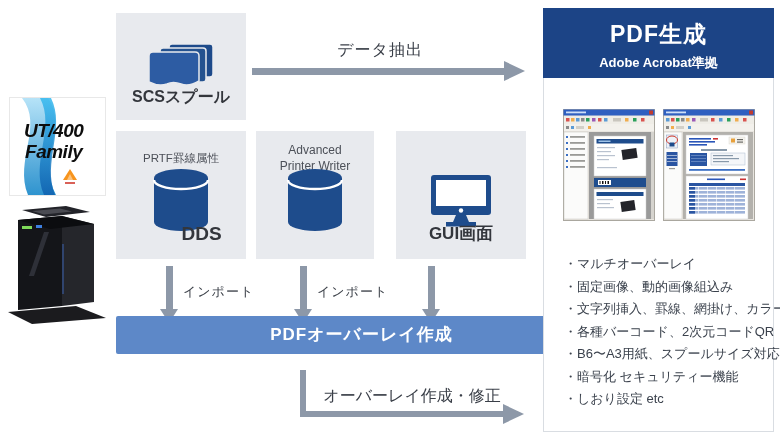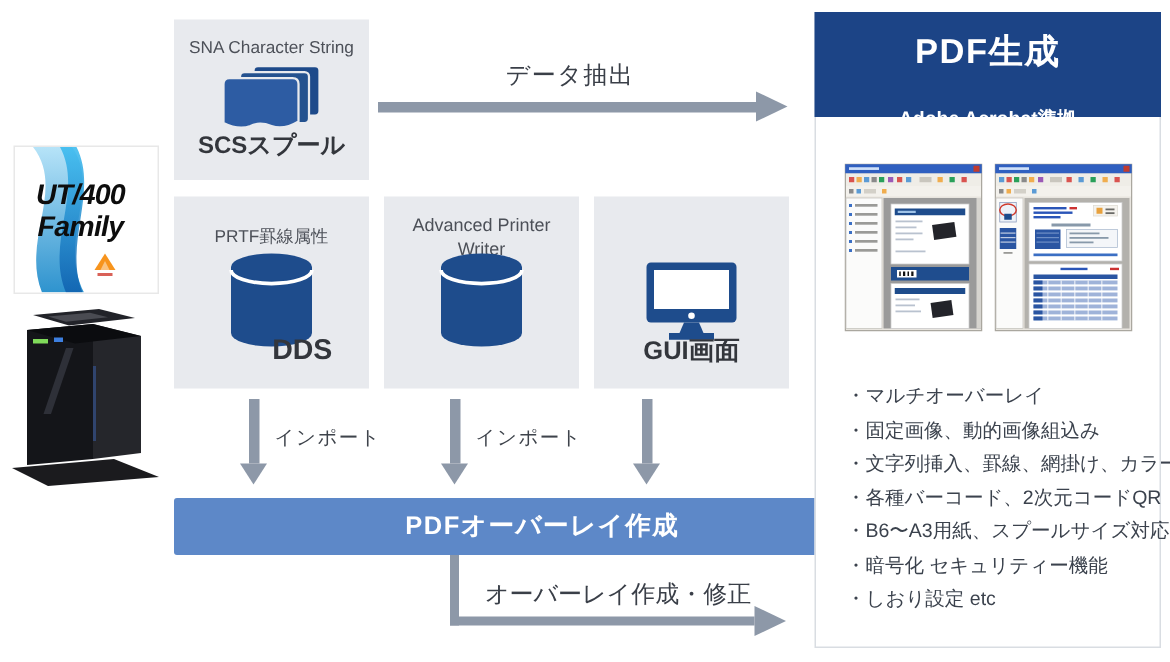--- a/index.html
+++ b/index.html
@@ -17,35 +17,35 @@
   .h-arrow-bar{position:absolute;left:252px;top:68px;width:253px;height:7px;}
   .h-arrow-head{position:absolute;left:504px;top:61px;width:0;height:0;
     border-left:21px solid #8d98a8;border-top:10.5px solid transparent;border-bottom:10.5px solid transparent;}
   .h-arrow-label{position:absolute;left:280px;top:40px;width:200px;text-align:center;
     font-size:16px;color:#3a3f48;letter-spacing:1px;}
   .v-bar{position:absolute;width:7px;height:43px;top:266px;}
   .v-head{position:absolute;width:0;height:0;top:309px;
     border-top:14px solid #8d98a8;border-left:9.5px solid transparent;border-right:9.5px solid transparent;}
   .import-label{position:absolute;top:283px;font-size:13px;color:#3e434b;letter-spacing:1px;}
 
-  .overlay-bar{position:absolute;left:116px;top:332px;width:491px;height:38px;background:#5d88c8;
+  .overlay-bar{position:absolute;left:116px;top:316px;width:491px;height:38px;background:#5d88c8;
     border-radius:2px;color:#fff;font-size:17px;font-weight:bold;text-align:center;line-height:38px;letter-spacing:1px;}
 
   .l-vert{position:absolute;left:300px;top:370px;width:6px;height:47px;}
   .l-horiz{position:absolute;left:300px;top:411px;width:203px;height:6px;}
   .l-head{position:absolute;left:503px;top:404px;width:0;height:0;
     border-left:21px solid #8d98a8;border-top:10px solid transparent;border-bottom:10px solid transparent;}
   .l-label{position:absolute;left:312px;top:386px;width:200px;text-align:center;font-size:16px;color:#3a3f48;}
 
   
   .right-panel{position:absolute;left:543px;top:8px;width:231px;height:424px;background:#fff;
     border:1px solid #d9dde2;box-sizing:border-box;}
   .rp-header{position:absolute;left:-1px;top:-1px;width:231px;height:70px;background:#1c4486;text-align:center;}
   .rp-title{margin-top:11px;font-size:23px;font-weight:bold;color:#fff;letter-spacing:1px;}
-  .rp-subtitle{margin-top:20px;font-size:13px;font-weight:bold;color:#fff;}
+  .rp-subtitle{margin-top:4px;font-size:13px;font-weight:bold;color:#fff;}
   .rp-screens{position:absolute;left:19px;top:100px;display:flex;gap:8px;}
   .rp-features{position:absolute;left:20px;top:244px;margin:0;padding:0;list-style:none;
     font-size:13px;color:#3b424d;line-height:22.5px;}
   .rp-features li{white-space:nowrap;}
 
   
   .logo-card{position:absolute;left:10px;top:98px;width:95px;height:97px;background:#fff;
     box-shadow:0 0 0 1px #e8e8e8;overflow:hidden;}
   .logo-text{position:absolute;left:14px;top:22px;font-size:19px;line-height:21px;font-weight:bold;
     font-style:italic;color:#0d0d0d;letter-spacing:-0.5px;text-align:center;}
@@ -91,21 +91,20 @@
       <polygon points="16,6 60,2 84,8 40,13" fill="#222329"></polygon>
       <polygon points="26,7 54,4.5 66,7.5 38,10.5" fill="#4a4b52"></polygon>
       <rect x="16" y="22" width="10" height="3" fill="#7fda5a"></rect>
       <rect x="30" y="21" width="6" height="3" fill="#3d7fe0"></rect>
       <polygon points="38,28 43,28 28,72 23,72" fill="#2e3038"></polygon>
       <polygon points="56,40 58,40 58,90 56,90" fill="#39589b" opacity="0.6"></polygon>
     </svg>
   </div>
 
   <div class="gbox" style="left:116px;top:13px;width:130px;height:107px;">
-    <div class="top-label" style="top:12px;">SNA Character String</div>
     <div class="icon-wrap" style="top:30px;">
       <svg width="72" height="52" viewBox="0 0 72 52">
         <rect x="24" y="1" width="44" height="33" rx="3" fill="#1d4a8a" stroke="#e8eaee" stroke-width="1.5"></rect>
         <rect x="15" y="5" width="46" height="34" rx="3" fill="#24528f" stroke="#e8eaee" stroke-width="1.5"></rect>
         <path d="M8,9 h42 q4,0 4,4 v25 q-10,6 -18,3 q-8,-3 -14,0 q-8,3 -18,-2 v-26 q0,-4 4,-4 z" fill="#2d5ca3" stroke="#e8eaee" stroke-width="1.5"></path>
       </svg>
     </div>
     <div class="bottom-label" style="bottom:12px;font-size:16px;">SCSスプール</div>
   </div>
 
@@ -119,21 +118,21 @@
       <svg width="58" height="64" viewBox="0 0 58 64">
         <ellipse cx="29" cy="54" rx="27" ry="9" fill="#1e4c8c"></ellipse>
         <rect x="2" y="10" width="54" height="44" fill="#1e4c8c"></rect>
         <ellipse cx="29" cy="10" rx="27" ry="9" fill="#1e4c8c"></ellipse>
         <path d="M2,12 a27,9 0 0 0 54,0" fill="none" stroke="#ffffff" stroke-width="2.5"></path>
       </svg>
     </div>
     <div class="bottom-label" style="bottom:14px;font-size:19px;padding-left:41px;">DDS</div>
   </div>
 
-  <div class="gbox" style="left:256px;top:131px;width:130px;height:128px;">
+  <div class="gbox" style="left:256px;top:131px;width:118px;height:128px;">
     <div class="top-label" style="top:11px;left:15px;right:15px;font-size:12px;">Advanced Printer Writer</div>
     <div class="icon-wrap" style="top:37px;">
       <svg width="58" height="64" viewBox="0 0 58 64">
         <ellipse cx="29" cy="54" rx="27" ry="9" fill="#1e4c8c"></ellipse>
         <rect x="2" y="10" width="54" height="44" fill="#1e4c8c"></rect>
         <ellipse cx="29" cy="10" rx="27" ry="9" fill="#1e4c8c"></ellipse>
         <path d="M2,12 a27,9 0 0 0 54,0" fill="none" stroke="#ffffff" stroke-width="2.5"></path>
       </svg>
     </div>
   </div>

